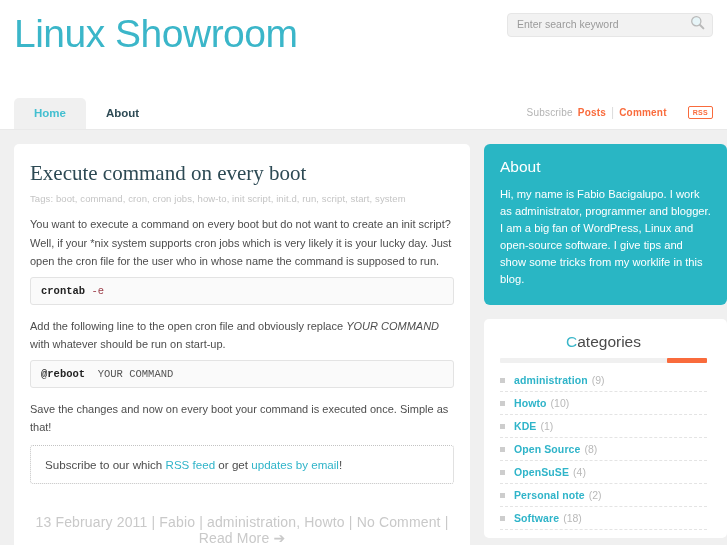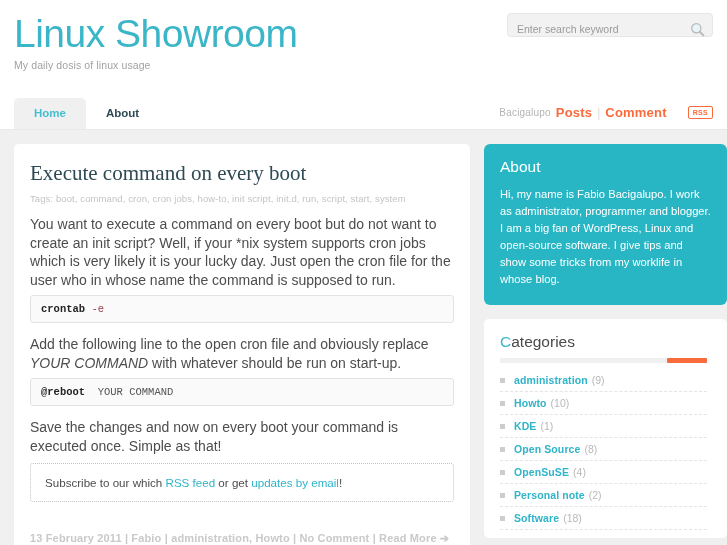--- a/index.html
+++ b/index.html
@@ -37,22 +37,22 @@
     letter-spacing: 0.1px;
   }
   .search-box {
     position: absolute;
     top: 13px; right: 14px;
     width: 206px; height: 24px;
     background: #f2f2f2;
     border: 1px solid #e6e6e6;
     border-radius: 4px;
     display: flex;
-    align-items: center;
-    padding: 8px 6px 0 9px;
+    align-items: flex-start;
+    padding: 0 6px 0 9px;
   }
   .search-input {
     flex: 1;
     border: none;
     outline: none;
     background: transparent;
     font-family: "Liberation Sans", sans-serif;
     font-size: 10.5px;
     color: #9a9a9a;
     height: 20px;
@@ -93,21 +93,21 @@
     top: 9px;
     display: flex;
     align-items: center;
     font-size: 10px;
     gap: 5px;
   }
   .subscribe-label { color: #b4b4b4; letter-spacing: 0.2px; }
   .sub-link {
     color: #f96b3c;
     font-weight: bold;
-    font-size: 13px;
+    font-size: 10px;
     text-decoration: none;
     letter-spacing: 0.2px;
     cursor: pointer;
   }
   .sub-divider { color: #dcdcdc; font-size: 12px; }
   .rss-badge {
     margin-left: 16px;
     border: 1px solid #f96b3c;
     color: #f96b3c;
     font-size: 7px;
@@ -149,21 +149,21 @@
     margin-bottom: 7px;
     cursor: pointer;
   }
   .article-tags {
     font-size: 9.5px;
     color: #c4c4c4;
     margin-bottom: 11px;
     letter-spacing: 0.1px;
   }
   .article-p {
-    font-size: 14px;
+    font-size: 11px;
     line-height: 18.5px;
     color: #4d4d4d;
     margin-bottom: 6px;
   }
   .article-p em { font-style: italic; }
   .code-block {
     border: 1px solid #e3e3e3;
     background: #fafafa;
     border-radius: 3px;
     font-family: "Liberation Mono", monospace;
@@ -184,26 +184,25 @@
     font-size: 11.6px;
     color: #4d4d4d;
   }
   .subscribe-note a {
     color: #2fb4c9;
     font-weight: normal;
     text-decoration: none;
     cursor: pointer;
   }
   .article-meta {
-    text-align: left;
-    font-size: 11px;
+    text-align: center;
+    font-size: 14px;
     color: #c9c9c9;
     padding-top: 22px;
     letter-spacing: 0.15px;
-    font-weight: bold;
   }
   .article-meta a { color: #c9c9c9; text-decoration: none; cursor: pointer; }
 
   
   .about-box {
     background: #29b6c4;
     border-radius: 6px;
     padding: 14px 16px 17px 16px;
     margin-bottom: 14px;
   }
@@ -216,20 +215,21 @@
   .about-text {
     color: #ffffff;
     font-size: 11.2px;
     line-height: 17px;
   }
   .widget {
     background: #ffffff;
     border-radius: 5px;
     padding: 14px 20px 8px 16px;
     margin-bottom: 4px;
+    text-align: center;
   }
   .widget-title {
     font-size: 15.5px;
     font-weight: 400;
     color: #4a4a4a;
     margin-bottom: 7px;
   }
   .widget-title .cap { color: #3bb6c9; }
   .widget-rule {
     position: relative;
@@ -270,40 +270,39 @@
   }
   .cat-count { color: #b9b9b9; margin-left: 4px; }
 </style>
 </head>
 <body>
 
 <div id="page">
 
   <div class="header">
     <div class="site-title">Linux Showroom</div>
-    <div class="site-tagline">My daily dosis of linux usage</div>
 
     <div class="search-box">
       <input class="search-input" type="text" placeholder="Enter search keyword" style="">
       <span class="search-icon">
         <svg width="15" height="15" viewBox="0 0 15 15">
           <circle cx="6.3" cy="6.3" r="4.6" fill="#e7f5f8" stroke="#b9b9b9" stroke-width="1.3"></circle>
           <line x1="9.8" y1="9.8" x2="13.4" y2="13.4" stroke="#b9b9b9" stroke-width="2" stroke-linecap="round"></line>
         </svg>
       </span>
     </div>
   </div>
 
   <div class="navbar">
     <div class="nav-tabs">
       <a class="nav-tab active">Home</a>
       <a class="nav-tab">About</a>
     </div>
     <div class="nav-right">
-      <span class="subscribe-label">Bacigalupo</span>
+      <span class="subscribe-label">Subscribe</span>
       <a class="sub-link">Posts</a>
       <span class="sub-divider">|</span>
       <a class="sub-link">Comment</a>
       <span class="rss-badge">RSS</span>
     </div>
   </div>
 
   <div class="page-body">
 
     <div class="col-main">
@@ -341,21 +340,21 @@
           <a>Read More ➔</a>
         </div>
       </div>
 
     </div>
 
     <div class="col-side">
 
       <div class="about-box">
         <div class="about-title">About</div>
-        <div class="about-text">Hi, my name is Fabio Bacigalupo. I work as administrator, programmer and blogger. I am a big fan of WordPress, Linux and open-source software. I give tips and show some tricks from my worklife in whose blog.</div>
+        <div class="about-text">Hi, my name is Fabio Bacigalupo. I work as administrator, programmer and blogger. I am a big fan of WordPress, Linux and open-source software. I give tips and show some tricks from my worklife in this blog.</div>
       </div>
 
       <div class="widget">
         <div class="widget-title"><span class="cap">C</span><span>ategories</span></div>
         <div class="widget-rule"></div>
         <ul class="cat-list">
           <li class="cat-item">
             <span class="cat-bullet"></span>
             <a class="cat-name">administration</a>
             <span class="cat-count">(9)</span>

